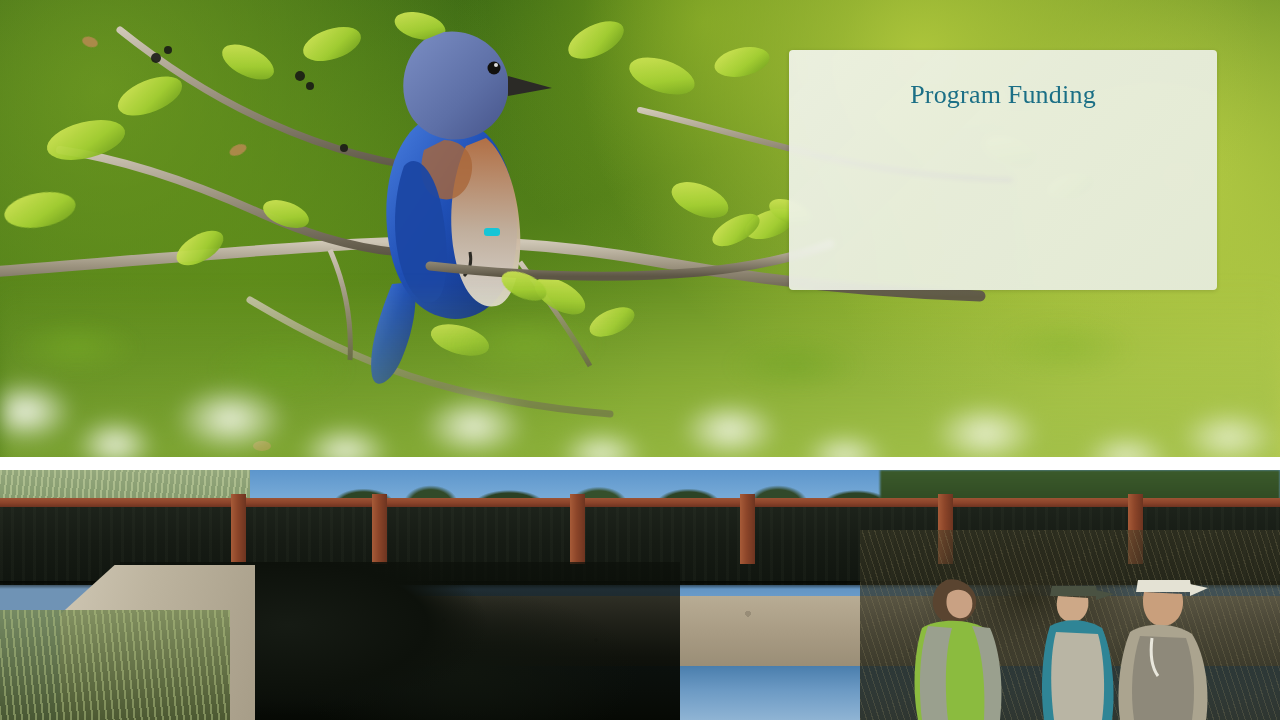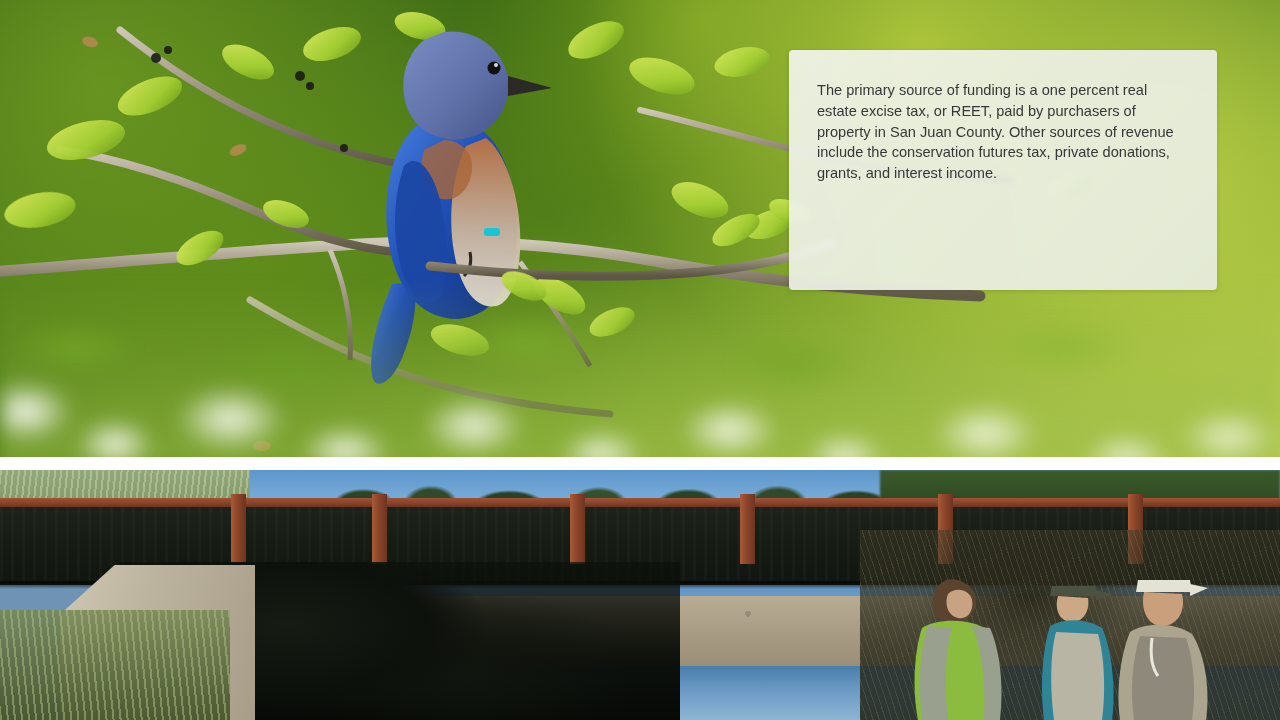--- a/index.html
+++ b/index.html
@@ -314,21 +314,21 @@
         <ellipse cx="736" cy="230" rx="26" ry="12" transform="rotate(-28 736 230)"></ellipse>
         <ellipse cx="790" cy="212" rx="22" ry="11" transform="rotate(22 790 212)"></ellipse>
         <ellipse cx="524" cy="286" rx="24" ry="12" transform="rotate(24 524 286)"></ellipse>
       </g>
     </svg>
 
     <div class="leafy-blur"></div>
     <div class="blossom-band"></div>
 
     <div class="card card-funding">
-      <div class="card-body">The primary source of funding is a one percent real estate excise tax, or REET, paid by purchasers of property in San Juan County. Other sources of revenue include the conservation futures tax, private donations, grants, and interest income.</div>
+      <div class="card-title">Program Funding</div>
     </div>
   </div>
 
   <div class="divider"></div>
 
   <div class="section-bottom">
     <div class="sky"></div>
     <div class="far-trees"></div>
     <div class="grass-left"></div>
     <div class="shrub-right"></div>

